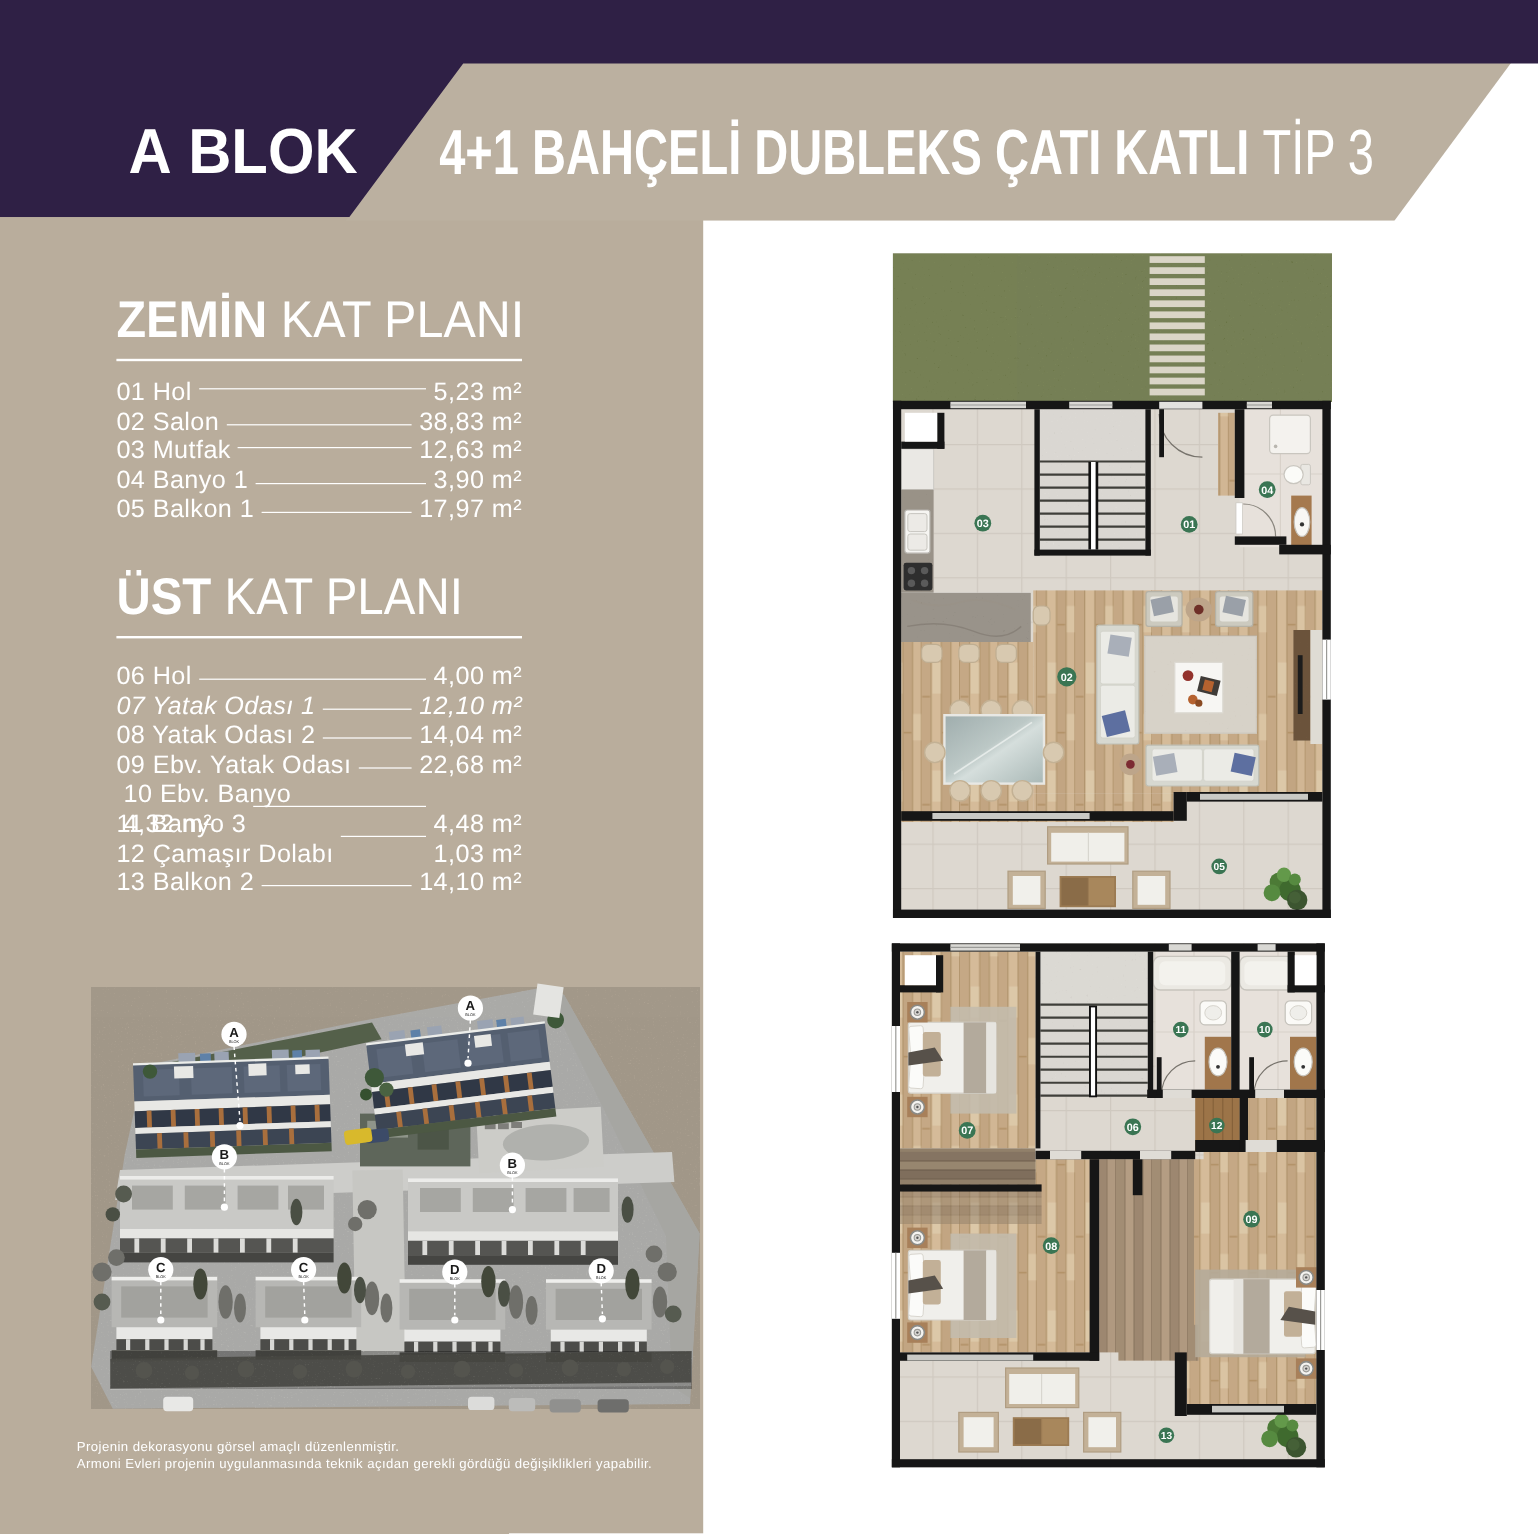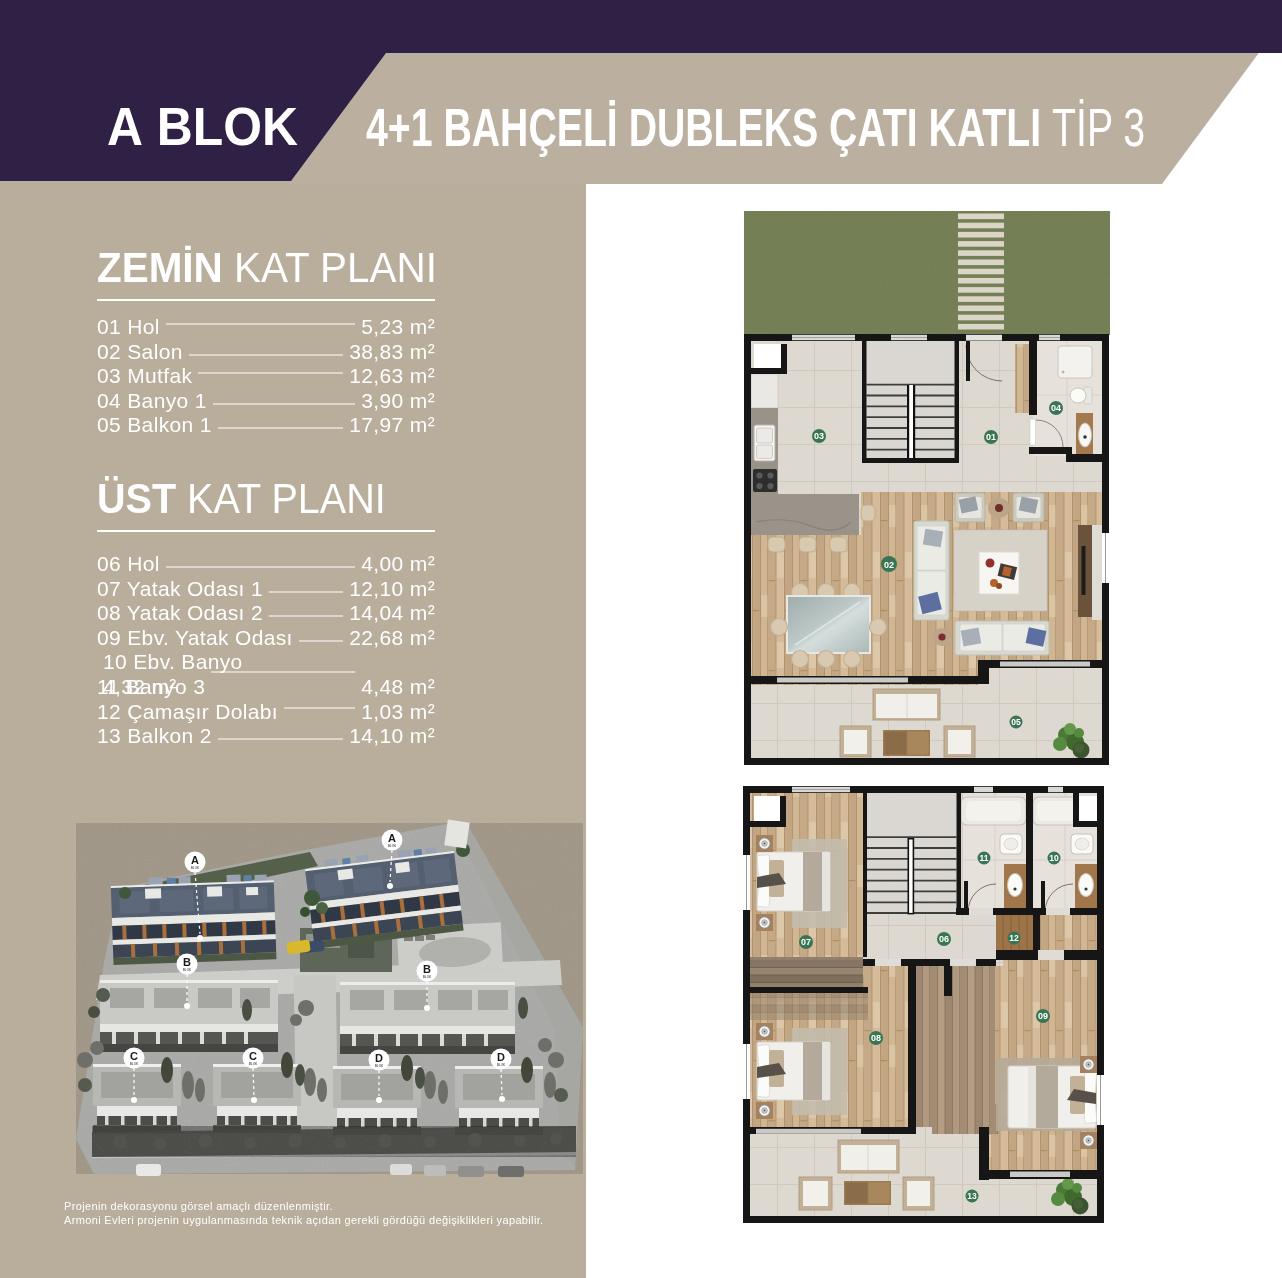--- a/index.html
+++ b/index.html
@@ -50,21 +50,21 @@
   </div>
 
 <div class="abs wt" id="t2" style="left:97px;top:474px;font-size:43px;white-space:nowrap;transform:scaleX(0.92);transform-origin:0 0;"><b>ÜST</b> KAT PLANI</div>
 <div class="abs" style="left:97px;top:530px;width:338px;height:1.5px;background:#fff;"></div>
 <div id="list2" class="abs" style="left:97px;top:0px;">
     <div style="position:absolute;left:0;top:552.0px;width:338px;display:flex;align-items:baseline;color:#fff;font-size:21px;letter-spacing:0.35px;white-space:nowrap;justify-content:flex-end;">
       <span>06 Hol</span>
       <span style="flex:1;border-bottom:1.3px solid #fff;margin:0 6px;transform:translateY(-3.5px);"></span>
       <span>4,00&nbsp;m²</span>
     </div>
-    <div style="position:absolute;left:0;top:576.6px;width:338px;display:flex;align-items:baseline;color:#fff;font-size:21px;letter-spacing:0.35px;white-space:nowrap;">
+    <div style="position:absolute;left:0;top:576.6px;width:338px;display:flex;align-items:baseline;color:#fff;font-size:21px;letter-spacing:0.35px;white-space:nowrap;font-style:italic;">
       <span>07 Yatak Odası 1</span>
       <span style="flex:1;border-bottom:1.3px solid #fff;margin:0 6px;transform:translateY(-3.5px);"></span>
       <span>12,10&nbsp;m²</span>
     </div>
     <div style="position:absolute;left:0;top:601.2px;width:338px;display:flex;align-items:baseline;color:#fff;font-size:21px;letter-spacing:0.35px;white-space:nowrap;">
       <span>08 Yatak Odası 2</span>
       <span style="flex:1;border-bottom:1.3px solid #fff;margin:0 6px;transform:translateY(-3.5px);"></span>
       <span>14,04&nbsp;m²</span>
     </div>
     <div style="position:absolute;left:0;top:625.8px;width:338px;display:flex;align-items:baseline;color:#fff;font-size:21px;letter-spacing:0.35px;white-space:nowrap;">
@@ -75,21 +75,21 @@
     <div style="position:absolute;left:0;top:650.4px;width:338px;display:flex;align-items:baseline;color:#fff;font-size:21px;letter-spacing:0.35px;white-space:nowrap;flex-direction:column;">
       <span>10 Ebv. Banyo</span>
       <span style="flex:1;border-bottom:1.3px solid #fff;margin:0 6px;transform:translateY(-3.5px);"></span>
       <span>4,32&nbsp;m²</span>
     </div>
     <div style="position:absolute;left:0;top:675.0px;width:338px;display:flex;align-items:flex-start;color:#fff;font-size:21px;letter-spacing:0.35px;white-space:nowrap;">
       <span>11 Banyo 3</span>
       <span style="flex:1;border-bottom:1.3px solid #fff;margin:0 6px;transform:translateY(-3.5px);"></span>
       <span>4,48&nbsp;m²</span>
     </div>
-    <div style="position:absolute;left:0;top:699.6px;width:338px;display:flex;align-items:center;color:#fff;font-size:21px;letter-spacing:0.35px;white-space:nowrap;">
+    <div style="position:absolute;left:0;top:699.6px;width:338px;display:flex;align-items:flex-start;color:#fff;font-size:21px;letter-spacing:0.35px;white-space:nowrap;">
       <span>12 Çamaşır Dolabı</span>
       <span style="flex:1;border-bottom:1.3px solid #fff;margin:0 6px;transform:translateY(-3.5px);"></span>
       <span>1,03&nbsp;m²</span>
     </div>
     <div style="position:absolute;left:0;top:724.2px;width:338px;display:flex;align-items:baseline;color:#fff;font-size:21px;letter-spacing:0.35px;white-space:nowrap;">
       <span>13 Balkon 2</span>
       <span style="flex:1;border-bottom:1.3px solid #fff;margin:0 6px;transform:translateY(-3.5px);"></span>
       <span>14,10&nbsp;m²</span>
     </div>
   </div>

